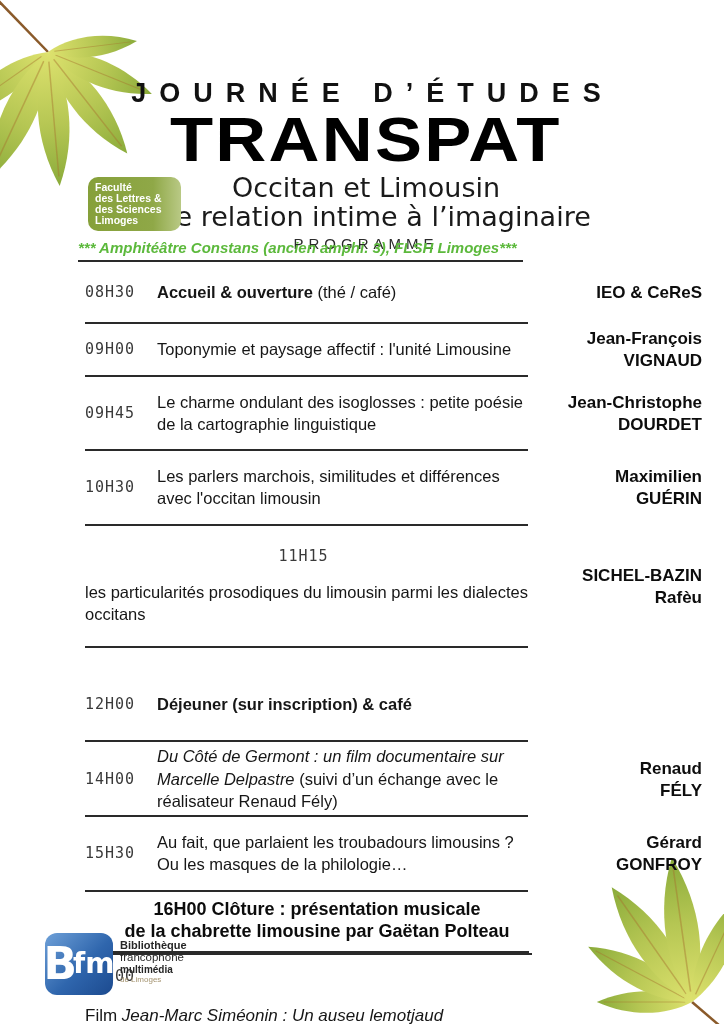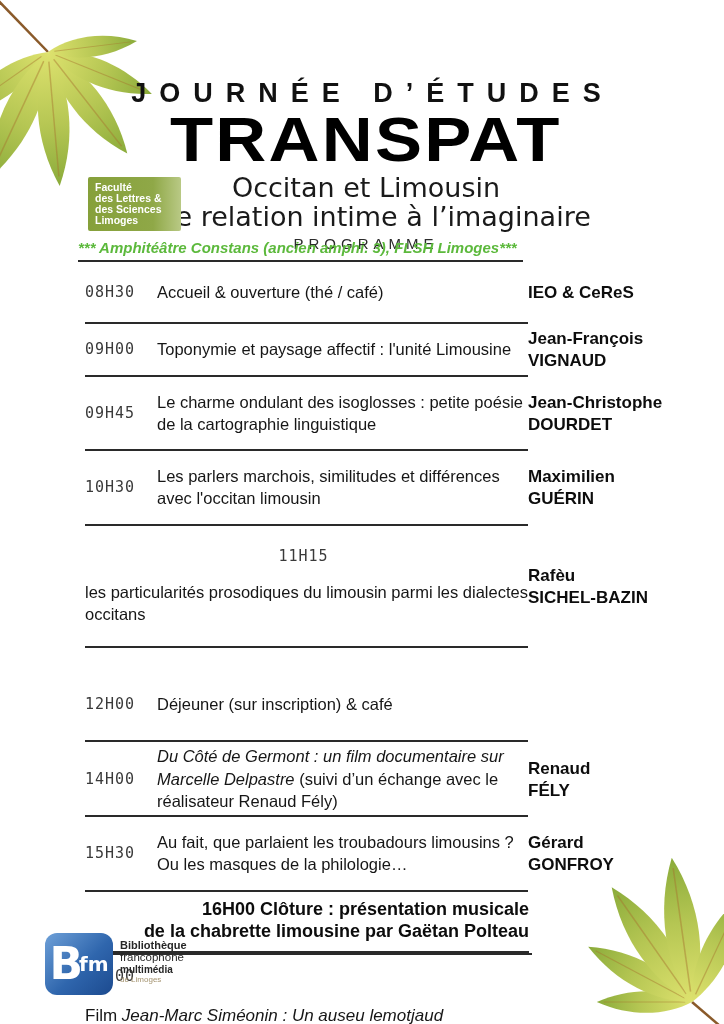--- a/index.html
+++ b/index.html
@@ -15,55 +15,55 @@
   .header { position:absolute; top:78px; left:0; width:724px; text-align:center; z-index:3;padding-left:8px; }
   .kicker { font-size:27px; font-weight:600; letter-spacing:13px; padding-left:13px; color:#111; }
   .big-title { display:inline-block; font-size:63px; font-weight:900; letter-spacing:2px;
     line-height:.95; transform:scaleX(1.12); color:#000; margin-top:1px; }
   .sub1 { font-family:"DejaVu Sans", sans-serif; font-size:27px; font-weight:500; margin-top:2px; color:#1a1a1a;}
   .sub2 { font-family:"DejaVu Sans", sans-serif; font-size:27px; font-weight:500; margin-top:-2px; color:#1a1a1a;}
   .prog { font-size:15px; font-weight:500; letter-spacing:5px; margin-top:3px; color:#2b2b2b; }
   
   .fac-logo { position:absolute; left:88px; top:177px; width:93px; height:54px; z-index:4;
     background:linear-gradient(to right,#86a03a 0%,#8fa847 70%,#b9c985 100%);
-    border-radius:2px; padding:5px 0 0 7px; }
+    border-radius:10px; padding:5px 0 0 7px; }
   .fac-logo div { color:#fff; font-size:10.5px; font-weight:bold; line-height:1.05; }
   
   .content { position:absolute; left:85px; top:239px; width:617px; z-index:3; }
   .venue { width:445px; margin-left:-7px; padding-bottom:4px; border-bottom:2px solid #2a2a2a;
     color:#5cb93c; font-size:15px; font-weight:bold; font-style:italic; white-space:nowrap; }
   .row { display:flex; }
   .row-main { width:443px; border-bottom:2px solid #2a2a2a; display:flex; align-items:center;
     gap:16px; padding:14px 0; }
   .time { width:56px; flex:none; font-family:"DejaVu Sans Mono", monospace; font-size:15px;
     letter-spacing:1px; color:#3a3a3a; }
   .title { flex:1; font-size:16.5px; line-height:1.35; color:#161616; }
-  .b { font-weight:normal; } .i { font-style:italic; }
-  .row-speaker { width:174px; align-self:center; text-align:left; font-weight:bold;
+  .b { font-weight:bold; } .i { font-style:italic; }
+  .row-speaker { width:174px; align-self:center; text-align:right; font-weight:bold;
     font-size:17px; line-height:1.3; color:#0d0d0d; }
   .r1 .row-main { padding:19px 0; }
   .r5 .row-main { padding:21px 0;flex-direction:column; }
   .r6 .row-main { padding:45px 0 25px; }
   .r7 .row-main { padding:3px 0; }
-  .closing { width:424px; margin-left:20px; text-align:right; font-weight:bold; font-size:18px;
+  .closing { width:424px; margin-left:20px; text-align:center; font-weight:bold; font-size:18px;
     line-height:1.25; padding:6px 0 8px; border-bottom:2px solid #2a2a2a; color:#0c0c0c; }
   .depart { margin-left:-7px; padding:3px 0 2px; color:#5cb93c; font-size:14.5px; font-weight:bold;
     font-style:italic; white-space:nowrap; }
   .hr-mid { width:422px; margin-left:25px; border-top:2px solid #2a2a2a; }
   .final-row { display:flex; gap:20px; padding:12px 0;flex-direction:column; }
   .final-row .title { font-size:17px; line-height:1.35; }
   .hr-final { width:455px; margin-top:44px; border-top:2px solid #2a2a2a; }
   
   .bfm { position:absolute; left:45px; top:933px; display:flex; gap:7px; z-index:4; }
   .bfm-mark { width:68px; height:62px; border-radius:12px;
     background:linear-gradient(135deg,#6ea0d8 0%,#2f66ad 55%,#1c4a8f 100%);
     color:#fff; display:flex; align-items:center; justify-content:center;
     font-family:"DejaVu Sans", sans-serif; }
   .bfm-b { font-size:44px; font-weight:bold; line-height:1; letter-spacing:-2px; }
-  .bfm-fm { font-size:20px; font-weight:bold; line-height:1; margin-left:-2px;text-align:center; }
+  .bfm-fm { font-size:28px; font-weight:bold; line-height:1; margin-left:-2px;text-align:center; }
   .bfm-text { padding-top:6px; line-height:1.1; }
   .bfm-l1 { font-weight:bold; font-size:11px; color:#262626; }
   .bfm-l2 { font-size:11.5px; color:#262626; }
   .bfm-l3 { font-weight:bold; font-size:10px; color:#262626; }
   .bfm-l4 { font-size:8px; color:#a4936f; margin-top:1px; }
 </style>
 </head>
 <body>
 
 <div class="page">
@@ -165,22 +165,22 @@
           <div>GUÉRIN</div>
       </div>
     </div>
 
     <div class="row r5">
       <div class="row-main">
         <span class="time">11H15</span>
         <span class="title"><span>les particularités prosodiques du limousin parmi les dialectes occitans</span><span></span></span>
       </div>
       <div class="row-speaker">
-        <div>Rafèu</div>
-          <div>SICHEL-BAZIN</div>
+        <div>SICHEL-BAZIN</div>
+          <div>Rafèu</div>
       </div>
     </div>
 
     <div class="row r6">
       <div class="row-main">
         <span class="time">12H00</span>
         <span class="title"><span class="b">Déjeuner (sur inscription) &amp; café</span><span></span></span>
       </div>
       <div class="row-speaker">
         <div></div>

